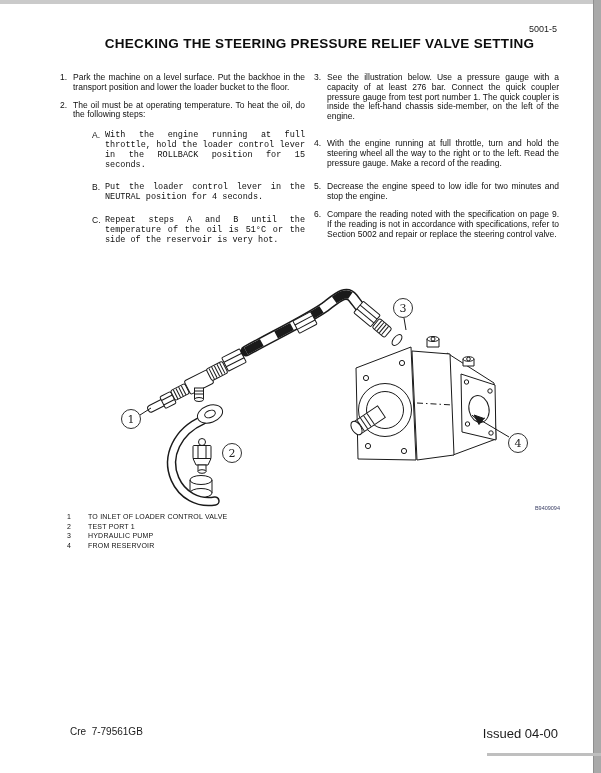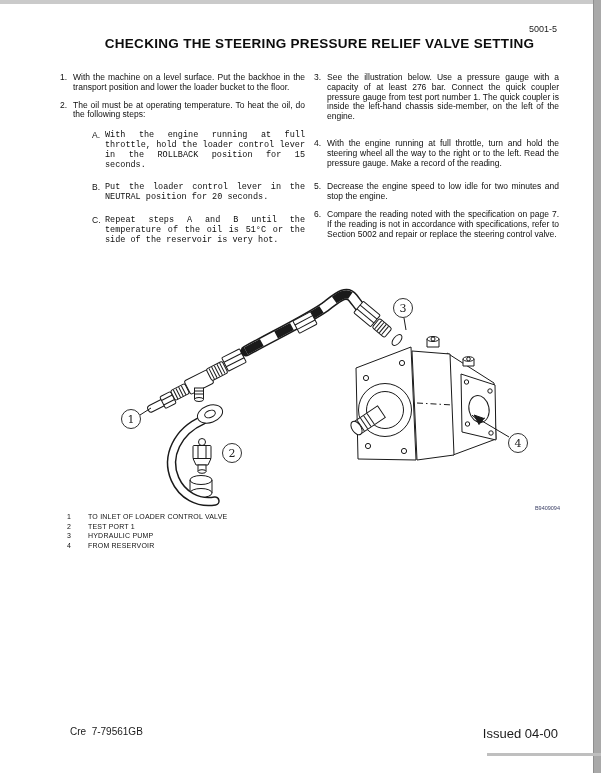--- a/index.html
+++ b/index.html
@@ -47,34 +47,34 @@
   <div class="edge-top"></div>
   <div class="edge-right"></div>
   <div class="edge-bottom"></div>
 
   <div class="page-code">5001-5</div>
   <div class="doc-title">CHECKING THE STEERING PRESSURE RELIEF VALVE SETTING</div>
 
   <div class="col col-left">
     <div class="step">
       <span class="num">1.</span>
-      <span class="txt">With the machine on a level surface. Put the backhoe in the transport position and lower the loader bucket to the floor.</span>
+      <span class="txt">Park the machine on a level surface. Put the backhoe in the transport position and lower the loader bucket to the floor.</span>
     </div>
     <div class="step">
       <span class="num">2.</span>
       <span class="txt">The oil must be at operating temperature. To heat the oil, do the following steps:</span>
     </div>
     <div class="substeps">
       <div class="substep">
         <span class="num">A.</span>
         <span class="txt">With the engine running at full throttle, hold the loader control lever in the ROLLBACK position for 15 seconds.</span>
       </div>
       <div class="substep">
         <span class="num">B.</span>
-        <span class="txt">Put the loader control lever in the NEUTRAL position for 20 seconds.</span>
+        <span class="txt">Put the loader control lever in the NEUTRAL position for 4 seconds.</span>
       </div>
       <div class="substep">
         <span class="num">C.</span>
         <span class="txt">Repeat steps A and B until the temperature of the oil is 51°C or the side of the reservoir is very hot.</span>
       </div>
     </div>
   </div>
 
   <div class="col col-right">
     <div class="step gap-lg">
@@ -84,21 +84,21 @@
     <div class="step gap-md">
       <span class="num">4.</span>
       <span class="txt">With the engine running at full throttle, turn and hold the steering wheel all the way to the right or to the left. Read the pressure gauge. Make a record of the reading.</span>
     </div>
     <div class="step">
       <span class="num">5.</span>
       <span class="txt">Decrease the engine speed to low idle for two minutes and stop the engine.</span>
     </div>
     <div class="step">
       <span class="num">6.</span>
-      <span class="txt">Compare the reading noted with the specification on page 7. If the reading is not in accordance with specifications, refer to Section 5002 and repair or replace the steering control valve.</span>
+      <span class="txt">Compare the reading noted with the specification on page 9. If the reading is not in accordance with specifications, refer to Section 5002 and repair or replace the steering control valve.</span>
     </div>
   </div>
 
   <div class="figure">
     <svg width="601" height="232" viewBox="0 0 601 232">
       <g fill="none" stroke="#1a1a1a" stroke-width="1">
 
         <g>
 
           <rect x="147" y="118.5" width="22" height="7" rx="3" fill="#fff" transform="rotate(-27 158 122)"></rect>

